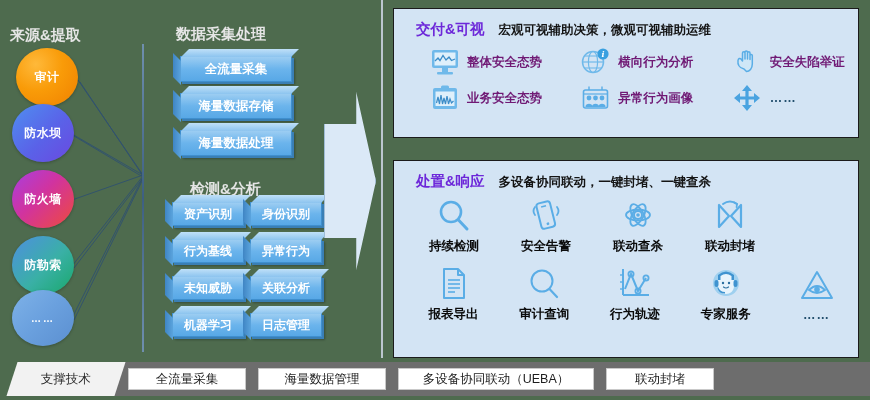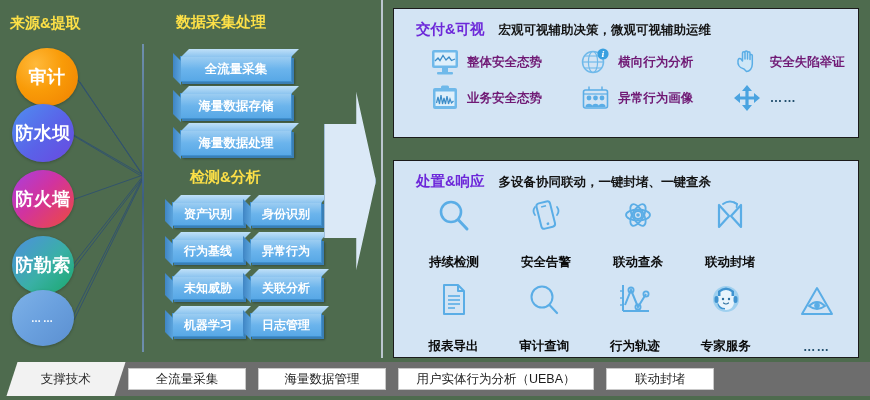--- a/index.html
+++ b/index.html
@@ -7,29 +7,29 @@
     width: 870px; height: 400px;
     font-family: "Liberation Sans", "DejaVu Sans", sans-serif;
     background: #4e6b4e;
     overflow: hidden;
   }
   #stage { position: relative; width: 870px; height: 400px; }
 
   
   .abs { position: absolute; }
   .sec-title {
-    font-weight: bold; color: #fde047; white-space: nowrap;
+    font-weight: bold; color: #e5e5e5; white-space: nowrap; margin-top: 12px;
   }
 
   
   .circle {
     position: absolute;
     border-radius: 50%;
     display: flex; align-items: center; justify-content: center;
-    color: #ffffff; font-weight: bold; font-size: 18px;
+    color: #ffffff; font-weight: bold; font-size: 12px;
     letter-spacing: .5px;
     box-shadow: 0 1px 3px rgba(0,0,0,.25);
   }
   .c-audit   { background: radial-gradient(circle at 32% 28%, #ffb93a 0%, #f99b08 45%, #ef8000 100%); }
   .c-dam     { background: linear-gradient(135deg, #4f8ff0 0%, #5a62e8 55%, #6a49e0 100%); }
   .c-fw      { background: linear-gradient(135deg, #a83fe0 0%, #d1339f 45%, #ef4b3c 100%); }
   .c-ranso   { background: linear-gradient(135deg, #4e8fe0 0%, #3ab0a6 55%, #19a86b 100%); }
   .c-more    { background: linear-gradient(135deg, #7eb2e8 0%, #6aa0de 50%, #5b8fd0 100%); font-size: 10px; letter-spacing: 2px; }
 
   
@@ -87,21 +87,21 @@
     font-weight: bold; font-size: 14.5px; color: #6d28d9; white-space: nowrap;
   }
   .panel-head .sub {
     font-weight: bold; font-size: 12.5px; color: #141414; white-space: nowrap;
   }
 
   .row-h { display: flex; align-items: center; }
   .item-h { display: flex; align-items: center; gap: 7px; }
   .item-h .lbl { font-weight: bold; font-size: 12.5px; color: #701a75; white-space: nowrap; }
 
-  .item-v { display: flex; flex-direction: column; align-items: center; gap: 19px; }
+  .item-v { display: flex; flex-direction: column; align-items: center; gap: 3px; }
   .item-v .lbl { font-weight: bold; font-size: 12.5px; color: #0b0b0b; white-space: nowrap; }
 
   .ico { display: block; color: #4aa3e0; flex: none; }
   .dots { font-weight: bold; font-size: 12.5px; color: #24506e; letter-spacing: 1px; }
 
   
   .bottombar {
     position: absolute; background: #6d6d6d;
     display: flex; align-items: center;
   }
@@ -396,19 +396,19 @@
     <span>支撑技术</span>
   </div>
 
   <div class="chip" style="position:absolute; left:128px; top:368px; width:118px;">
     <span>全流量采集</span>
   </div>
   <div class="chip" style="position:absolute; left:258px; top:368px; width:128px;">
     <span>海量数据管理</span>
   </div>
   <div class="chip" style="position:absolute; left:398px; top:368px; width:196px;">
-    <span>用户实体行为分析（UEBA）</span>
+    <span>多设备协同联动（UEBA）</span>
   </div>
   <div class="chip" style="position:absolute; left:606px; top:368px; width:108px;">
     <span>联动封堵</span>
   </div>
 
 </div>
 
 </body></html>

